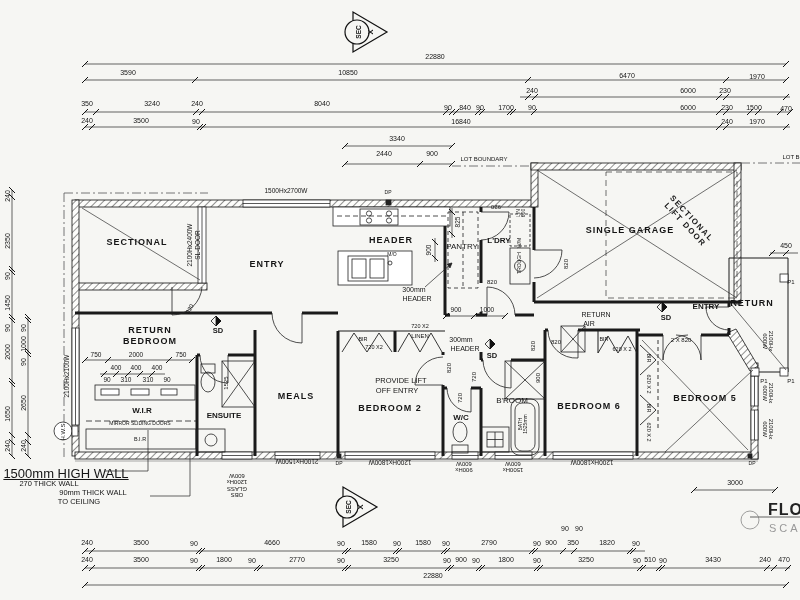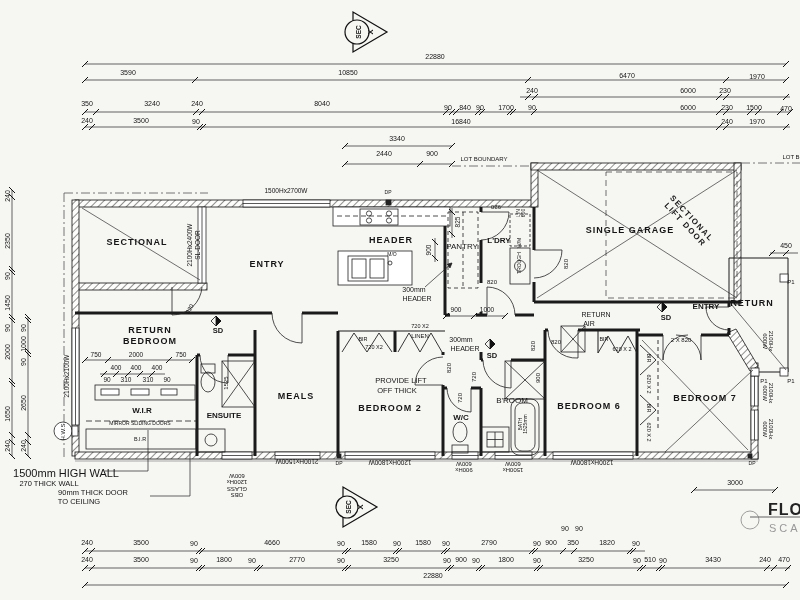--- a/index.html
+++ b/index.html
@@ -383,21 +383,21 @@
       <span class="fl" style="left: 630px; top: 231px; font-size: 9px; font-weight: 700; letter-spacing: 1px; transform: translate(-50%, -50%);">SINGLE GARAGE</span>
       <span class="fl" style="left: 150px; top: 331px; font-size: 9px; font-weight: 700; letter-spacing: 1px; transform: translate(-50%, -50%);">RETURN</span>
       <span class="fl" style="left: 150px; top: 342px; font-size: 9px; font-weight: 700; letter-spacing: 1px; transform: translate(-50%, -50%);">BEDROOM</span>
       <span class="fl" style="left: 142px; top: 411px; font-size: 8px; font-weight: 700; transform: translate(-50%, -50%);">W.I.R</span>
       <span class="fl" style="left: 224px; top: 416px; font-size: 8px; font-weight: 700; transform: translate(-50%, -50%);">ENSUITE</span>
       <span class="fl" style="left: 296px; top: 397px; font-size: 9px; font-weight: 700; letter-spacing: 1px; transform: translate(-50%, -50%);">MEALS</span>
       <span class="fl" style="left: 390px; top: 409px; font-size: 9px; font-weight: 700; letter-spacing: 1px; transform: translate(-50%, -50%); text-align: center;">BEDROOM 2</span>
       <span class="fl" style="left: 461px; top: 418px; font-size: 8px; font-weight: 700; transform: translate(-50%, -50%);">W/C</span>
       <span class="fl" style="left: 512px; top: 401px; font-size: 8px; font-weight: 400; transform: translate(-50%, -50%);">B'ROOM</span>
       <span class="fl" style="left: 589px; top: 407px; font-size: 9px; font-weight: 700; letter-spacing: 1px; transform: translate(-50%, -50%);">BEDROOM 6</span>
-      <span class="fl" style="left: 705px; top: 399px; font-size: 9px; font-weight: 700; letter-spacing: 1px; transform: translate(-50%, -50%);">BEDROOM 7</span>
+      <span class="fl" style="left: 705px; top: 399px; font-size: 9px; font-weight: 700; letter-spacing: 1px; transform: translate(-50%, -50%);">BEDROOM 5</span>
       <span class="fl" style="left: 706px; top: 307px; font-size: 8px; font-weight: 700; transform: translate(-50%, -50%);">ENTRY</span>
       <span class="fl" style="left: 752px; top: 304px; font-size: 9px; font-weight: 700; letter-spacing: 1px; transform: translate(-50%, -50%);">RETURN</span>
       <span class="fl" style="left: 435px; top: 57px; font-size: 7px; transform: translate(-50%, -50%);">22880</span>
       <span class="fl" style="left: 128px; top: 73px; font-size: 7px; transform: translate(-50%, -50%);">3590</span>
       <span class="fl" style="left: 348px; top: 73px; font-size: 7px; transform: translate(-50%, -50%);">10850</span>
       <span class="fl" style="left: 627px; top: 76px; font-size: 7px; transform: translate(-50%, -50%);">6470</span>
       <span class="fl" style="left: 757px; top: 77px; font-size: 7px; transform: translate(-50%, -50%);">1970</span>
       <span class="fl" style="left: 532px; top: 91px; font-size: 7px; transform: translate(-50%, -50%);">240</span>
       <span class="fl" style="left: 688px; top: 91px; font-size: 7px; transform: translate(-50%, -50%);">6000</span>
       <span class="fl" style="left: 725px; top: 91px; font-size: 7px; transform: translate(-50%, -50%);">230</span>
@@ -528,38 +528,38 @@
       <span class="fl" style="left: 604px; top: 340px; font-size: 5.5px; transform: translate(-50%, -50%);">BIR</span>
       <span class="fl" style="left: 622px; top: 350px; font-size: 5.5px; transform: translate(-50%, -50%);">620 X 2</span>
       <span class="fl" style="left: 648px; top: 358px; font-size: 5.5px; transform: translate(-50%, -50%) rotate(90deg);">BIR</span>
       <span class="fl" style="left: 648px; top: 384px; font-size: 5.5px; transform: translate(-50%, -50%) rotate(90deg);">620 X 2</span>
       <span class="fl" style="left: 648px; top: 408px; font-size: 5.5px; transform: translate(-50%, -50%) rotate(90deg);">BIR</span>
       <span class="fl" style="left: 648px; top: 432px; font-size: 5.5px; transform: translate(-50%, -50%) rotate(90deg);">620 X 2</span>
       <span class="fl" style="left: 363px; top: 340px; font-size: 5.5px; transform: translate(-50%, -50%);">BIR</span>
       <span class="fl" style="left: 374px; top: 348px; font-size: 5.5px; transform: translate(-50%, -50%);">720 X2</span>
       <span class="fl" style="left: 420px; top: 327px; font-size: 5.5px; transform: translate(-50%, -50%);">720 X2</span>
       <span class="fl" style="left: 420px; top: 336px; font-size: 6px; transform: translate(-50%, -50%);">LINEN</span>
-      <span class="fl" style="left: 66px; top: 474px; font-size: 11px; transform: translate(-50%, -50%);">1500mm HIGH WALL</span>
+      <span class="fl" style="left: 66px; top: 474px; font-size: 13px; transform: translate(-50%, -50%); text-decoration: underline;">1500mm HIGH WALL</span>
       <span class="fl" style="left: 49px; top: 484px; font-size: 7.5px; transform: translate(-50%, -50%);">270 THICK WALL</span>
-      <span class="fl" style="left: 93px; top: 493px; font-size: 7.5px; transform: translate(-50%, -50%);">90mm THICK DOOR</span>
+      <span class="fl" style="left: 93px; top: 493px; font-size: 7.5px; transform: translate(-50%, -50%);">90mm THICK WALL</span>
       <span class="fl" style="left: 79px; top: 502px; font-size: 7.5px; transform: translate(-50%, -50%);">TO CEILING</span>
       <span class="fl" style="left: 140px; top: 424px; font-size: 5px; transform: translate(-50%, -50%);">MIRROR SLIDING DOORS</span>
       <span class="fl" style="left: 140px; top: 440px; font-size: 5.5px; transform: translate(-50%, -50%);">B.I.R</span>
       <span class="fl" style="left: 63px; top: 432px; font-size: 6px; transform: translate(-50%, -50%) rotate(-90deg);">H.W.S</span>
       <span class="fl" style="left: 414px; top: 290px; font-size: 7px; transform: translate(-50%, -50%);">300mm</span>
       <span class="fl" style="left: 417px; top: 299px; font-size: 7px; transform: translate(-50%, -50%);">HEADER</span>
       <span class="fl" style="left: 461px; top: 340px; font-size: 7px; transform: translate(-50%, -50%);">300mm</span>
       <span class="fl" style="left: 465px; top: 349px; font-size: 7px; transform: translate(-50%, -50%);">HEADER</span>
       <span class="fl" style="left: 218px; top: 331px; font-size: 7.5px; font-weight: 700; transform: translate(-50%, -50%);">SD</span>
       <span class="fl" style="left: 492px; top: 356px; font-size: 7.5px; font-weight: 700; transform: translate(-50%, -50%);">SD</span>
       <span class="fl" style="left: 666px; top: 318px; font-size: 7.5px; font-weight: 700; transform: translate(-50%, -50%);">SD</span>
       <span class="fl" style="left: 596px; top: 315px; font-size: 7px; transform: translate(-50%, -50%);">RETURN</span>
       <span class="fl" style="left: 589px; top: 324px; font-size: 7px; transform: translate(-50%, -50%);">AIR</span>
       <span class="fl" style="left: 401px; top: 381px; font-size: 7.5px; transform: translate(-50%, -50%);">PROVIDE LIFT</span>
-      <span class="fl" style="left: 397px; top: 391px; font-size: 7.5px; transform: translate(-50%, -50%);">OFF THICK</span>
+      <span class="fl" style="left: 397px; top: 391px; font-size: 7.5px; transform: translate(-50%, -50%);">OFF ENTRY</span>
       <span class="fl" style="left: 688px; top: 222px; font-size: 8px; font-weight: 700; letter-spacing: 1.5px; transform: translate(-50%, -50%) rotate(47deg);">SECTIONAL
 LIFT DOOR</span>
       <span class="fl" style="left: 392px; top: 255px; font-size: 5px; transform: translate(-50%, -50%);">M/O</span>
       <span class="fl" style="left: 520px; top: 243px; font-size: 5px; transform: translate(-50%, -50%) rotate(-90deg);">W/M</span>
       <span class="fl" style="left: 520px; top: 263px; font-size: 5px; transform: translate(-50%, -50%) rotate(-90deg);">TROUGH</span>
       <span class="fl" style="left: 521px; top: 213px; font-size: 5px; transform: translate(-50%, -50%) rotate(-90deg);">LIN
 600</span>
       <span class="fl" style="left: 388px; top: 193px; font-size: 5px; transform: translate(-50%, -50%);">DP</span>
       <span class="fl" style="left: 339px; top: 464px; font-size: 5px; transform: translate(-50%, -50%);">DP</span>
       <span class="fl" style="left: 752px; top: 464px; font-size: 5px; transform: translate(-50%, -50%);">DP</span>

